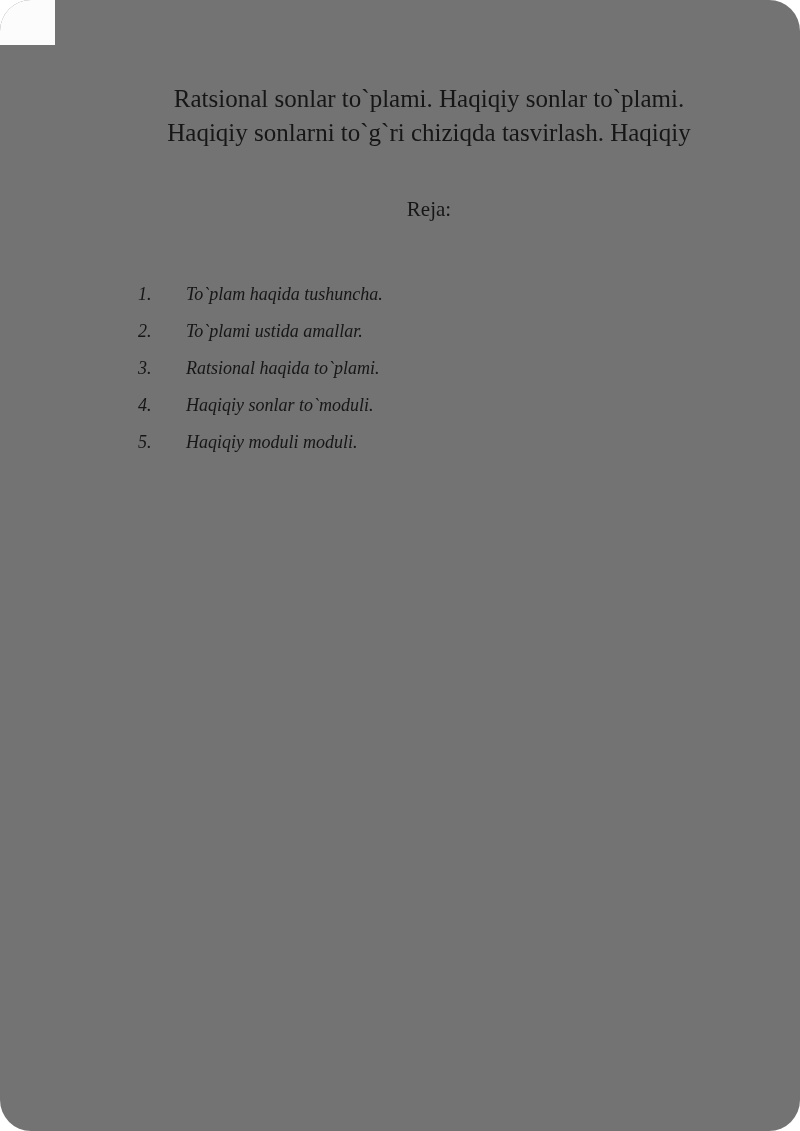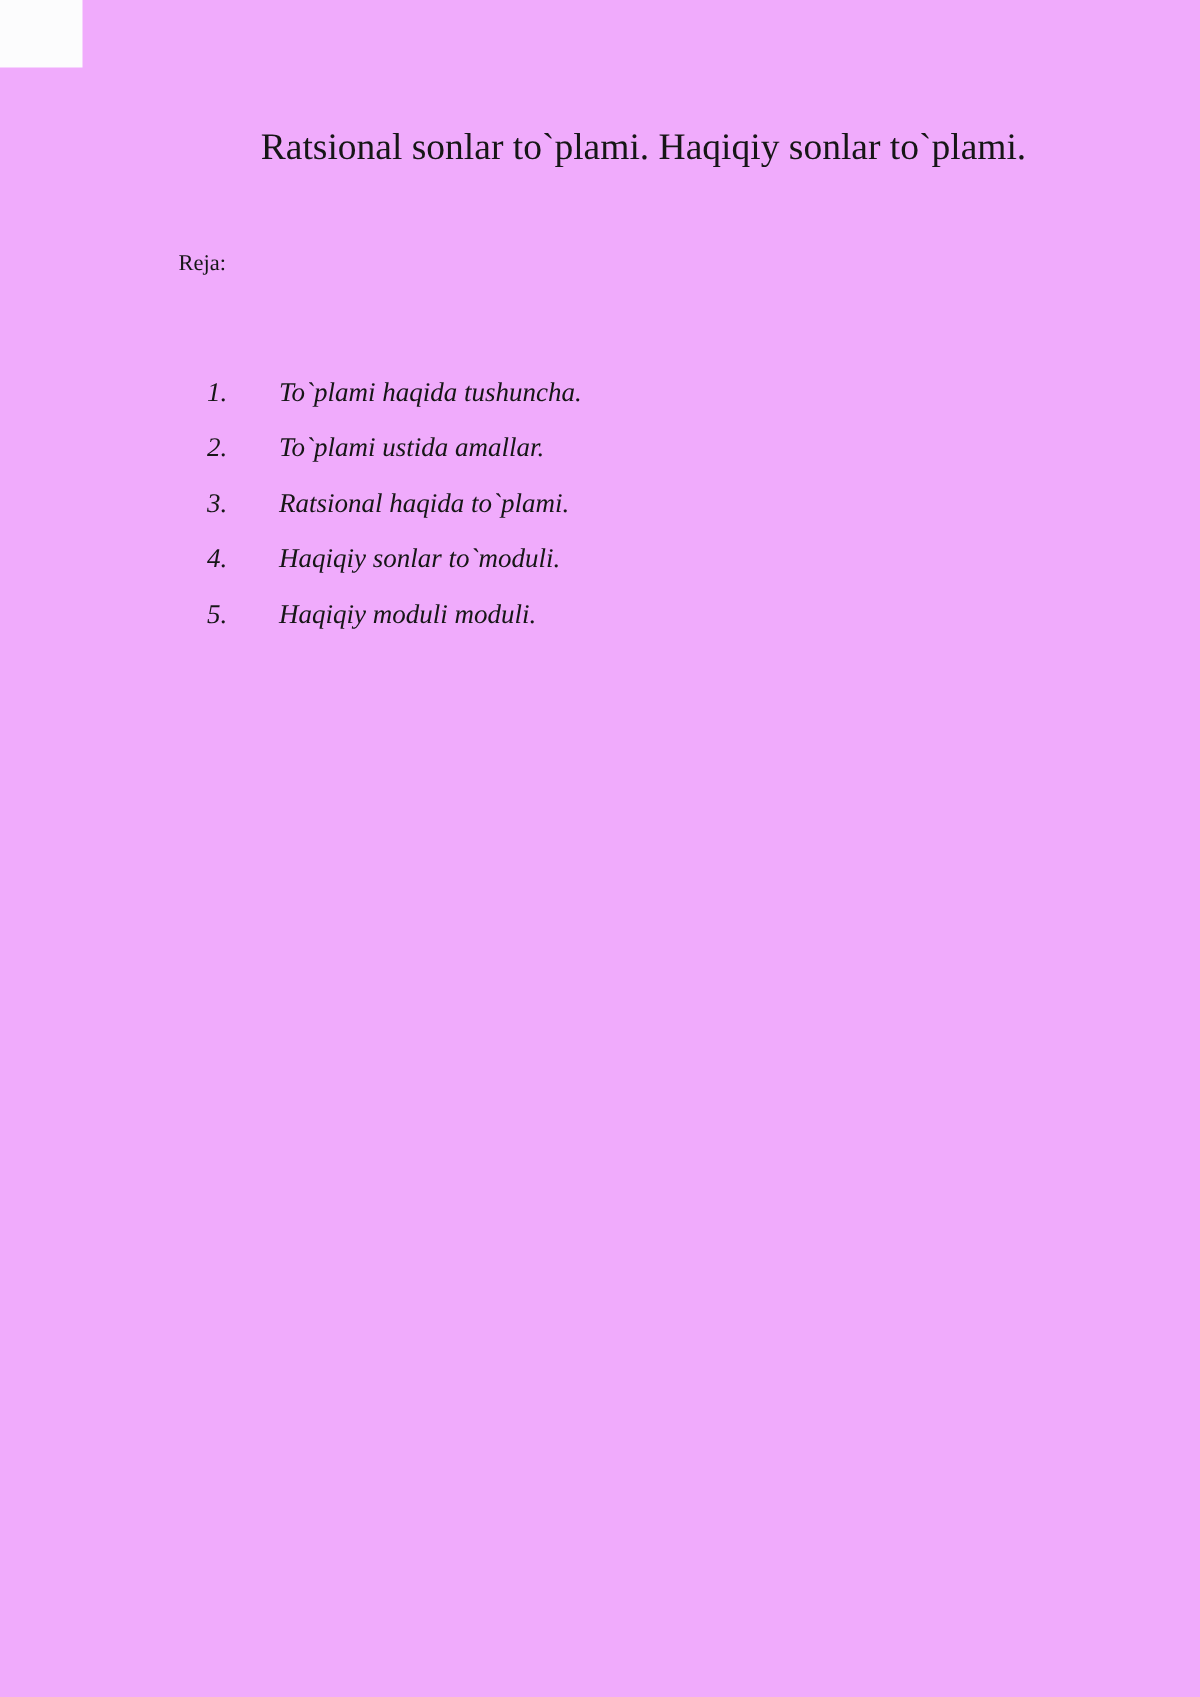--- a/index.html
+++ b/index.html
@@ -1,43 +1,45 @@
 <!DOCTYPE html>
 <html><head>
 <meta charset="utf-8">
 <style>
   * { margin: 0; padding: 0; box-sizing: border-box; }
   html, body { background: #ffffff; }
   .page {
     position: relative;
     width: 800px;
     height: 1131px;
-    background: #f0abfc;
+    background: #737373;
     overflow: hidden;
     font-family: "Liberation Serif", "DejaVu Serif", serif;
     color: #161616;
+    border-radius: 31px;
   }
   .scan-artifact {
     position: absolute;
     left: 0; top: 0;
     width: 55px; height: 45px;
     background: #fcfcfd;
   }
   .doc-title {
     margin: 82px 0 0 119px;
     width: 620px;
     text-align: center;
     font-size: 25px;
     line-height: 33.5px;
     font-weight: 400;
   }
   .section-heading {
     margin: 46px 0 0 119px;
     width: 620px;
-    font-size: 15px;
+    text-align: center;
+    font-size: 21px;
     line-height: 28px;
     font-weight: 400;
   }
   .plan-list {
     margin: 53px 0 0 138px;
     font-style: italic;
     font-size: 18px;
   }
   .plan-row {
     display: flex;
@@ -53,28 +55,29 @@
 </style>
 </head>
 <body>
 
 <div class="page">
 
   <div class="scan-artifact"></div>
 
   <div class="doc-title">
     <div>Ratsional sonlar to`plami. Haqiqiy sonlar to`plami.</div>
+    <div>Haqiqiy sonlarni to`g`ri chiziqda tasvirlash. Haqiqiy</div>
   </div>
 
   <div class="section-heading">Reja:</div>
 
   <div class="plan-list">
     <div class="plan-row">
       <span class="plan-num">1.</span>
-      <span class="plan-text">To`plami haqida tushuncha.</span>
+      <span class="plan-text">To`plam haqida tushuncha.</span>
     </div>
     <div class="plan-row">
       <span class="plan-num">2.</span>
       <span class="plan-text">To`plami ustida amallar.</span>
     </div>
     <div class="plan-row">
       <span class="plan-num">3.</span>
       <span class="plan-text">Ratsional haqida to`plami.</span>
     </div>
     <div class="plan-row">

